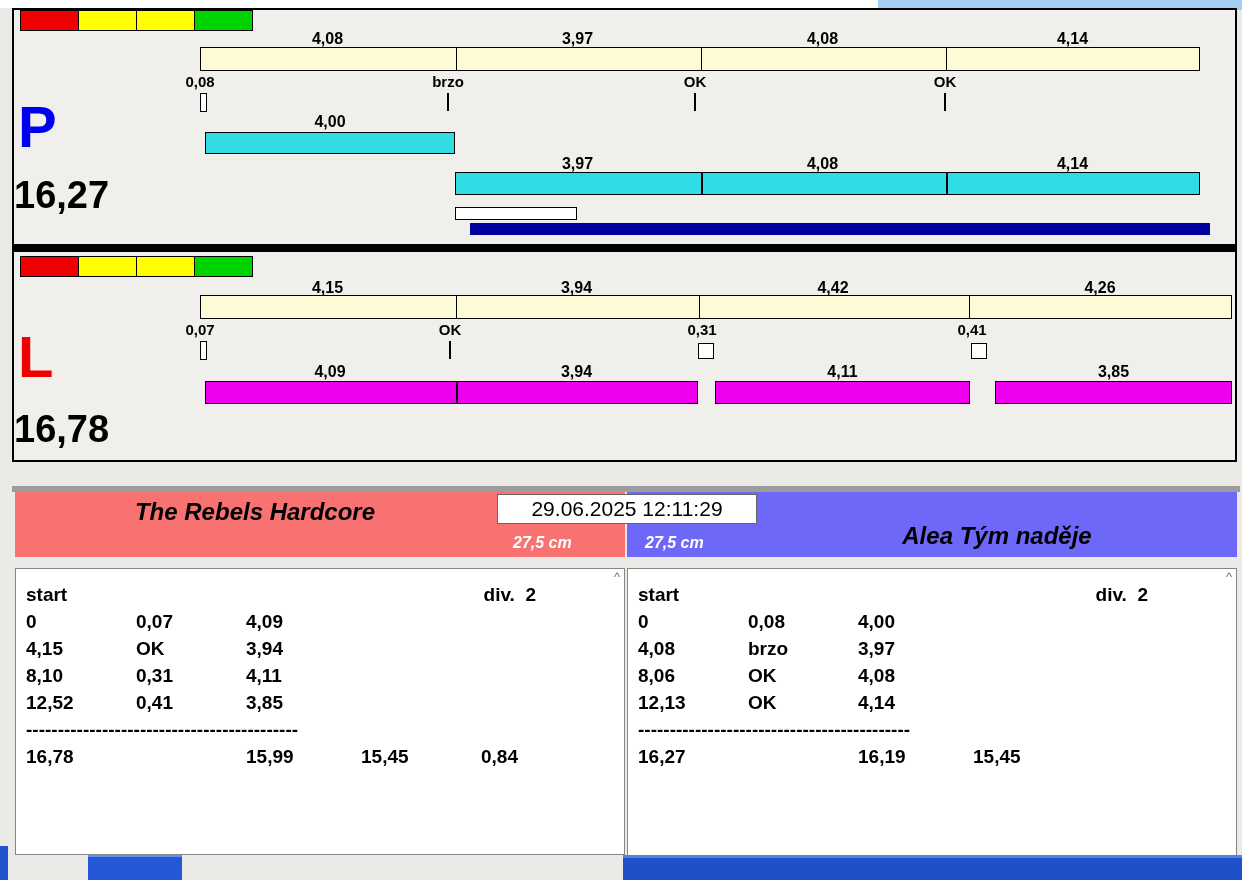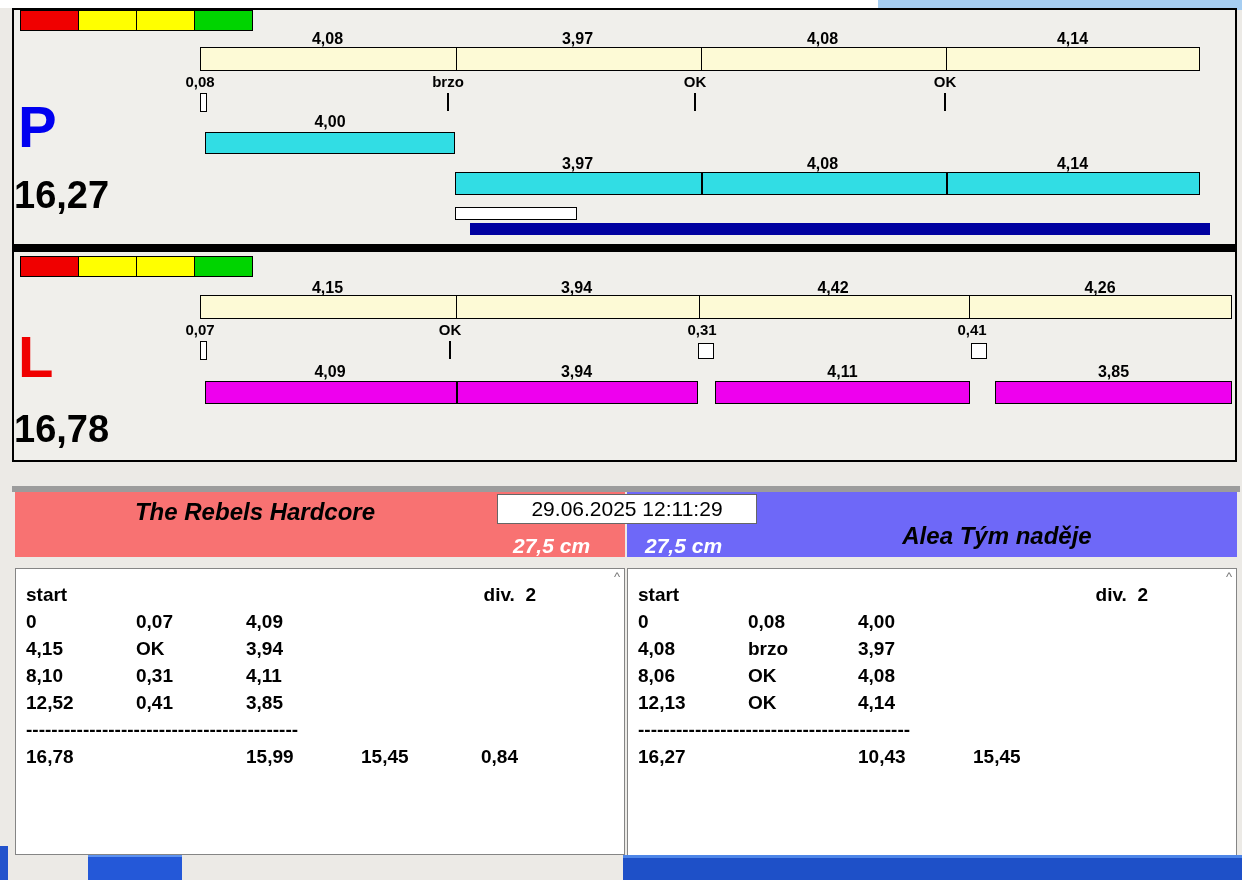--- a/index.html
+++ b/index.html
@@ -28,21 +28,21 @@
   .lane-letter{position:absolute;font-size:58px;line-height:1;}
   .p-color{color:#0000f0;} .l-color{color:#f00000;}
   .lane-total{position:absolute;font-size:38px;line-height:1;color:#000;}
   
   .results-divider{position:absolute;left:12px;top:486px;width:1228px;height:6px;background:#9c9c9c;}
   .team-header{position:absolute;top:492px;width:610px;height:65px;font-style:italic;}
   .th-left{left:15px;background:#f87272;}
   .th-right{left:627px;background:#6e68f8;}
   .th-title{position:absolute;font-size:24px;text-align:center;color:#000;}
   .th-members{position:absolute;font-size:17px;text-align:center;color:#fff;}
-  .th-height{position:absolute;font-size:21px;color:#fff;}
+  .th-height{position:absolute;font-size:16px;color:#fff;}
   .datetime{position:absolute;left:497px;top:494px;width:260px;height:30px;background:#fff;border:1px solid #666;
             box-sizing:border-box;font-weight:400;font-size:21px;text-align:center;line-height:28px;z-index:5;}
   .result-area{position:absolute;top:568px;width:610px;background:#fff;border:1px solid #858585;box-sizing:border-box;
                padding:12px 0 0 10px;font-size:19px;overflow:hidden;}
   .ra-left{left:15px;height:287px;}
   .ra-right{left:627px;height:290px;}
   .res-line{height:27px;line-height:27px;white-space:pre;}
   .res-head{display:flex;justify-content:space-between;padding-right:88px;}
   .res-row{display:grid;grid-template-columns:110px 110px 118px 1fr;}
   .res-tot{display:grid;grid-template-columns:220px 115px 120px 1fr;}
@@ -236,21 +236,21 @@
     </div>
     <div class="res-line res-row">
       <span>12,13</span>
       <span>OK</span>
       <span>4,14</span>
       <span></span>
     </div>
     <div class="res-line">-------------------------------------------</div>
     <div class="res-line res-tot">
       <span>16,27</span>
-      <span>10,43</span>
+      <span>16,19</span>
       <span>15,45</span>
       <span></span>
     </div>
   </div>
 
   <div class="tb-left"></div>
   <div class="tb-button"></div>
   <div class="tb-main"></div>
 
 </div>

